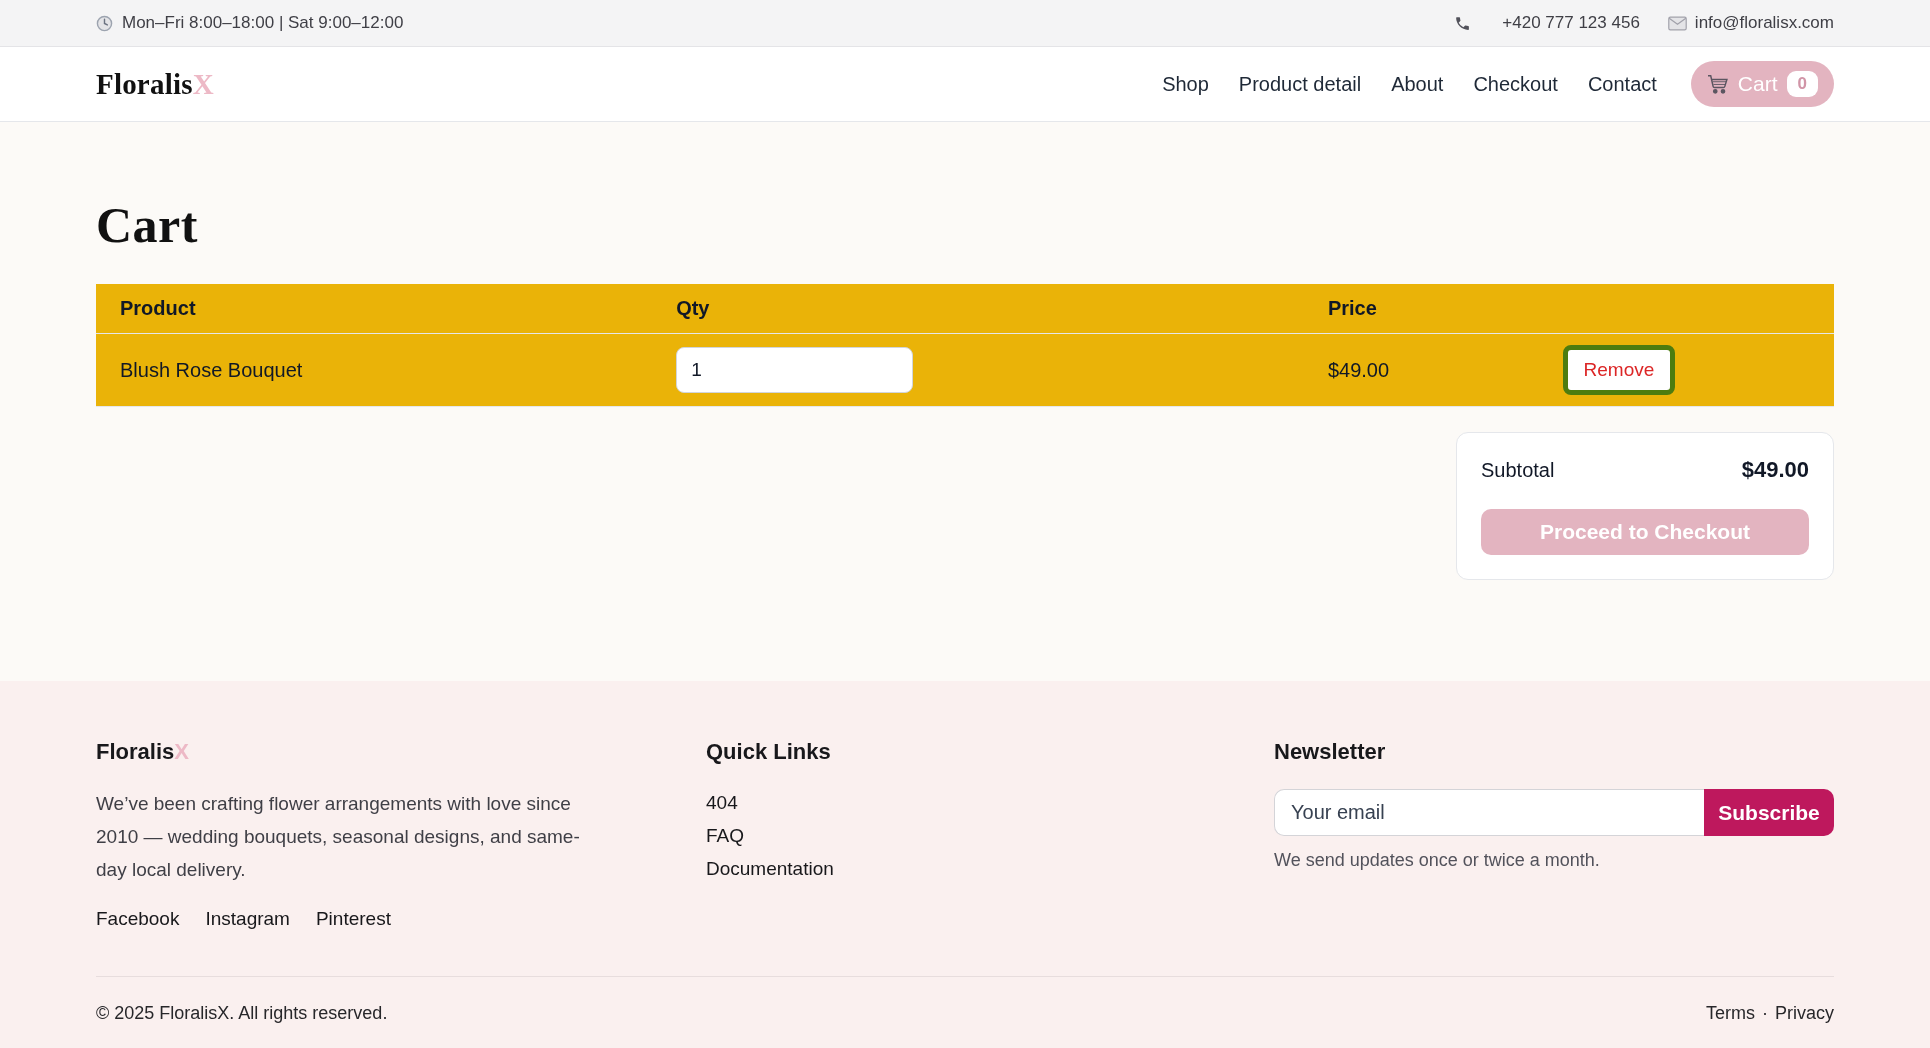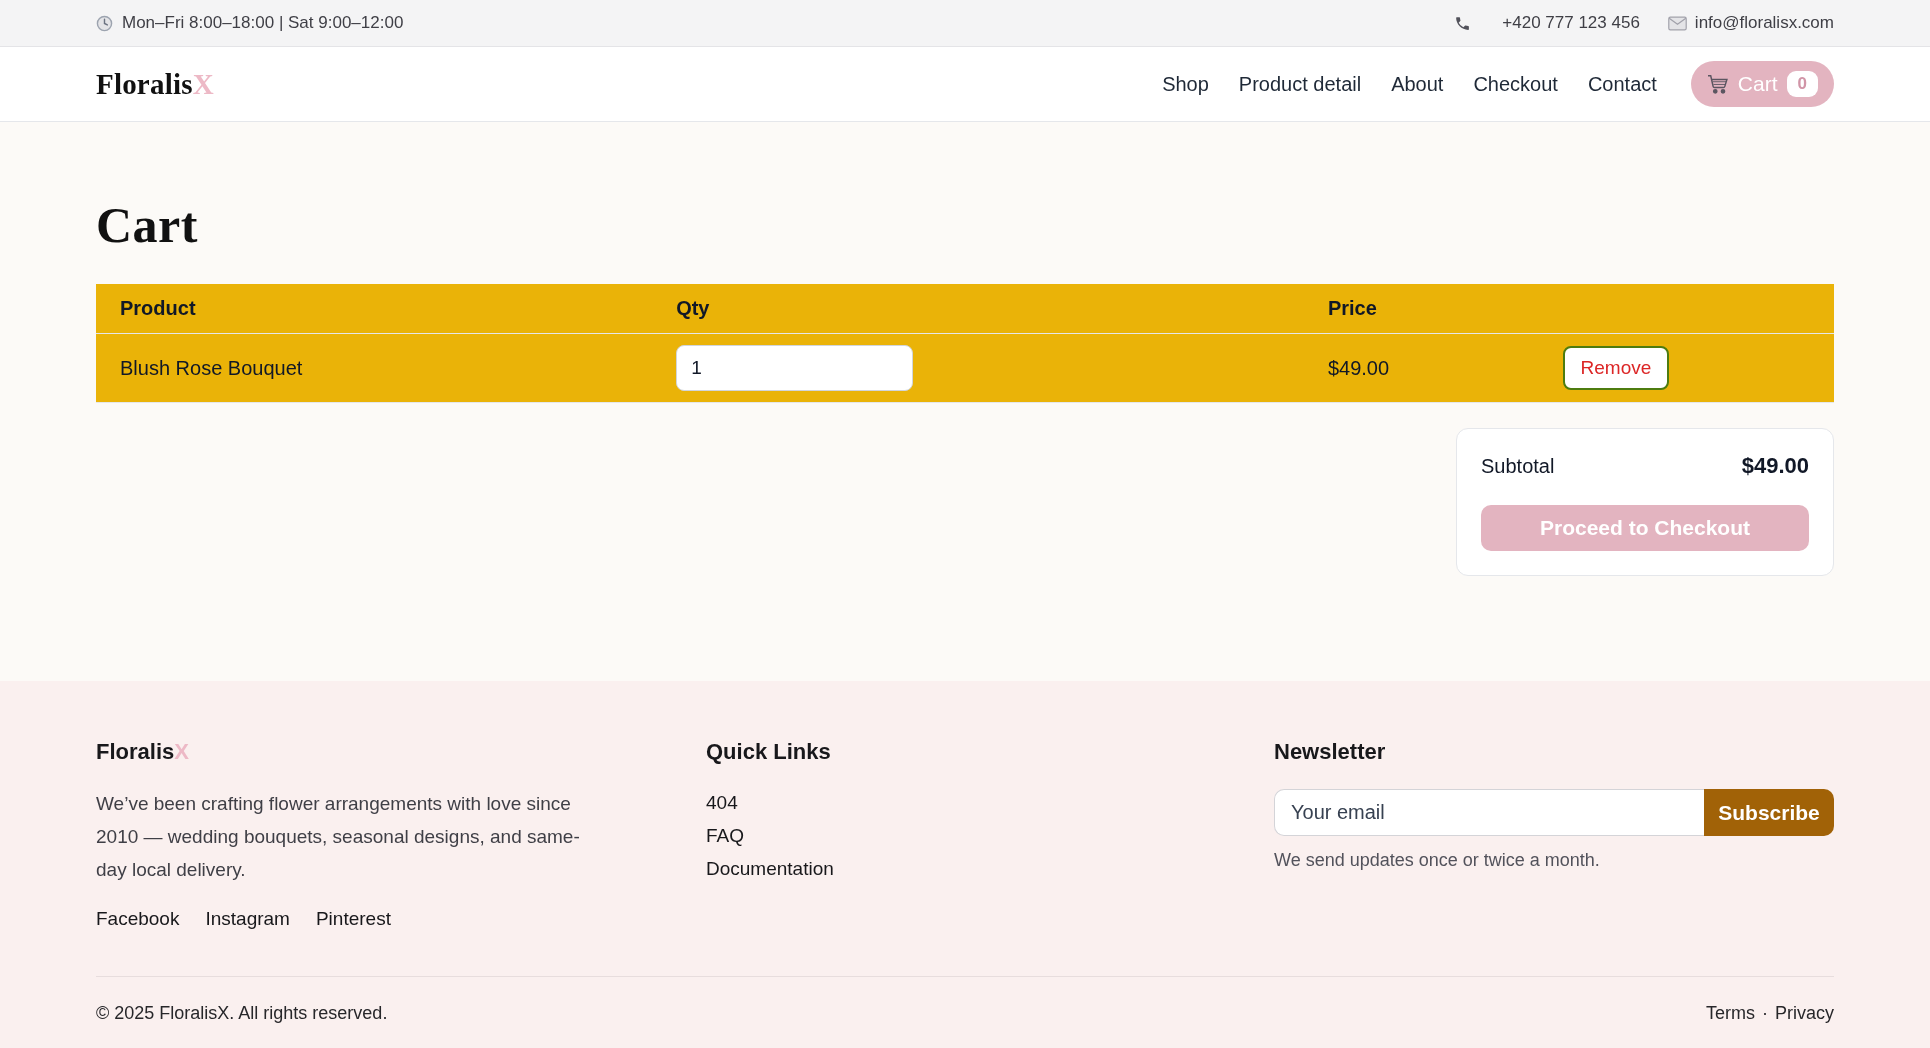--- a/index.html
+++ b/index.html
@@ -122,21 +122,21 @@
     border-radius: 8px;
     padding: 0 14px;
     font-size: 19px;
     font-family: "Liberation Sans", sans-serif;
     color: #111827;
     background: #ffffff;
   }
   .remove-btn {
     background: #ffffff;
     color: #dc2626;
-    border: 2px solid #4d7c0f;
+    border: 5px solid #4d7c0f;
     border-radius: 8px;
     padding: 9px 16px;
     font-size: 19px;
     font-family: "Liberation Sans", sans-serif;
     cursor: pointer;
   }
   .summary-wrap { display: flex; justify-content: flex-end; }
   .summary-card {
     margin-top: 25px;
     width: 378px;
@@ -208,21 +208,21 @@
     background: #ffffff;
     padding: 0 16px;
     font-size: 20px;
     font-family: "Liberation Sans", sans-serif;
     color: #111827;
   }
   .newsletter-input::placeholder { color: #374151; opacity: 1; }
   .subscribe-btn {
     width: 130px;
     height: 47px;
-    background: #a16207;
+    background: #be185d;
     color: #ffffff;
     border: none;
     border-radius: 0 10px 10px 0;
     font-size: 21px;
     font-weight: 700;
     font-family: "Liberation Sans", sans-serif;
     cursor: pointer;
   }
   .newsletter-note { margin-top: 14px; font-size: 18px; color: #52525b; }
   .footer-divider {

